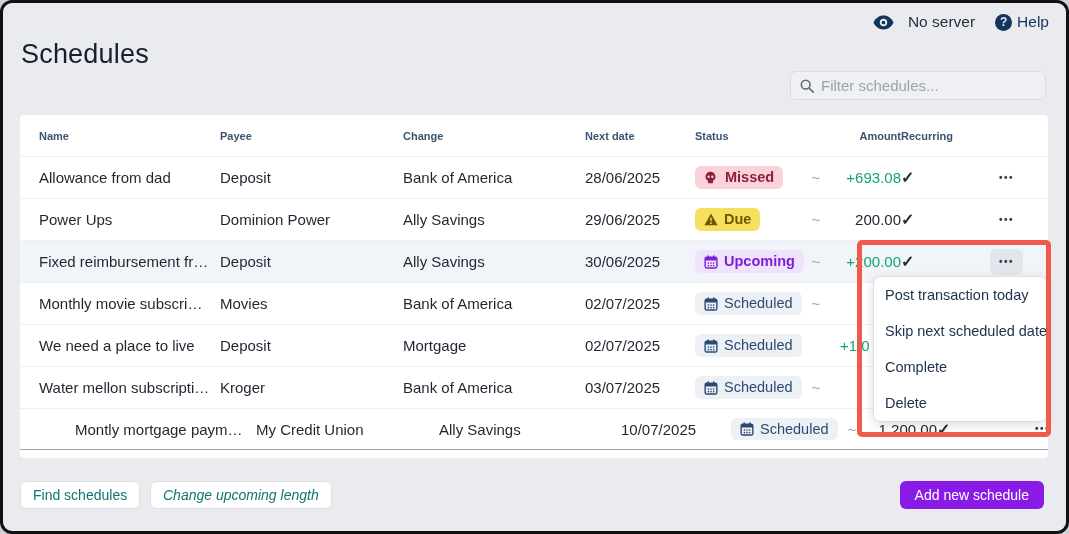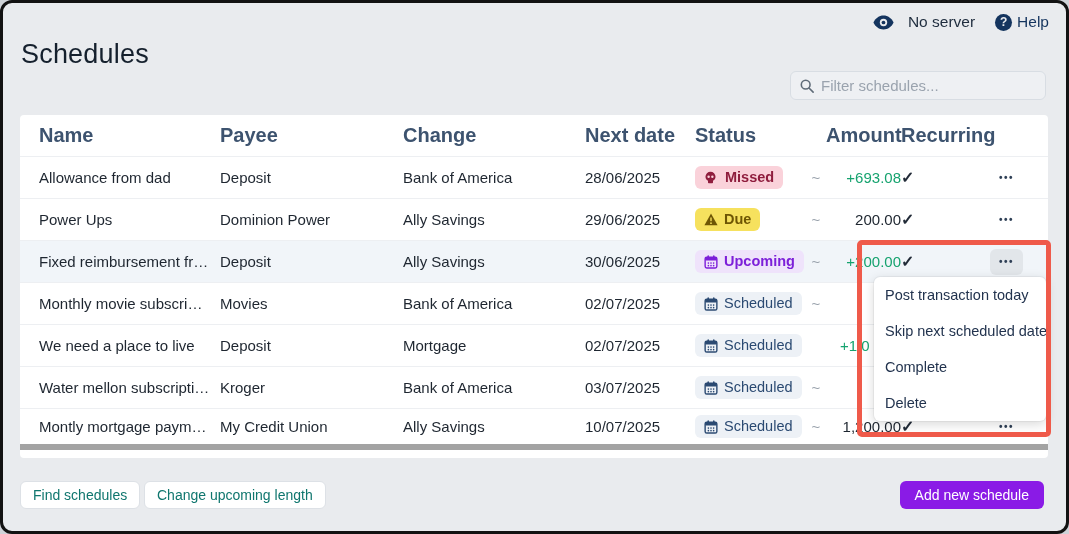--- a/index.html
+++ b/index.html
@@ -45,23 +45,23 @@
   
   .table {
     position:absolute; left:17px; top:112px; width:1028px; height:343px;
     background:#ffffff; border-radius:4px;
   }
   .trow, .thead {
     display:grid;
     grid-template-columns:200px 183px 182px 110px 111px 20px 75px 64px 83px;
     align-items:center;
   }
-  .thead { height:41px; color:#3d536f; font-weight:700; font-size:20px; }
+  .thead { height:41px; color:#3d536f; font-weight:700; font-size:11px; }
   .trow { height:42px; border-top:1px solid #edeff2; font-size:15px; color:#1e2630; cursor:pointer; }
-  .trow:last-child { border-bottom:6px solid #a3a3a3; }
+  .trow:last-child { border-bottom:1px solid #a3a3a3;padding-left:36px; }
   .trow.selected { background:#f1f5f9; }
   .cell.name, .hcell.name { padding-left:19px; }
   .cell.name { overflow:hidden; white-space:nowrap; text-overflow:ellipsis; padding-right:10px; }
   .hcell.amount, .cell.amount { text-align:right; }
   .hcell.recur, .cell.recur { text-align:left; }
   .cell.tilde { text-align:center; color:#98a1ab; font-size:15px; }
   .cell.menucell { text-align:center; }
 
   .cell.amount[data-positive="true"] { color:#16a36f; }
   .cell.amount[data-partial="true"] { text-align:left; padding-left:14px; }
@@ -108,21 +108,21 @@
   }
 
   
   .btn {
     position:absolute; top:478px; height:28px; padding:0 12px;
     border-radius:6px; font-size:14px; font-family:"Liberation Sans",sans-serif;
     cursor:pointer; display:flex; align-items:center;
   }
   .btn.light { background:#ffffff; border:1px solid #dde1e6; color:#0f766e; }
   .btn.find { left:17px; }
-  .btn.change { left:141px; }
+  .btn.change { left:147px;font-style:italic; }
   .btn.primary { right:22px; border:none; color:#ffffff; font-weight:400; padding:0 15px; }
 </style>
 </head>
 <body>
 
 <div class="window">
 
   <div class="topbar">
     <span class="eye">
       <svg width="21" height="15" viewBox="0 0 24 16">

